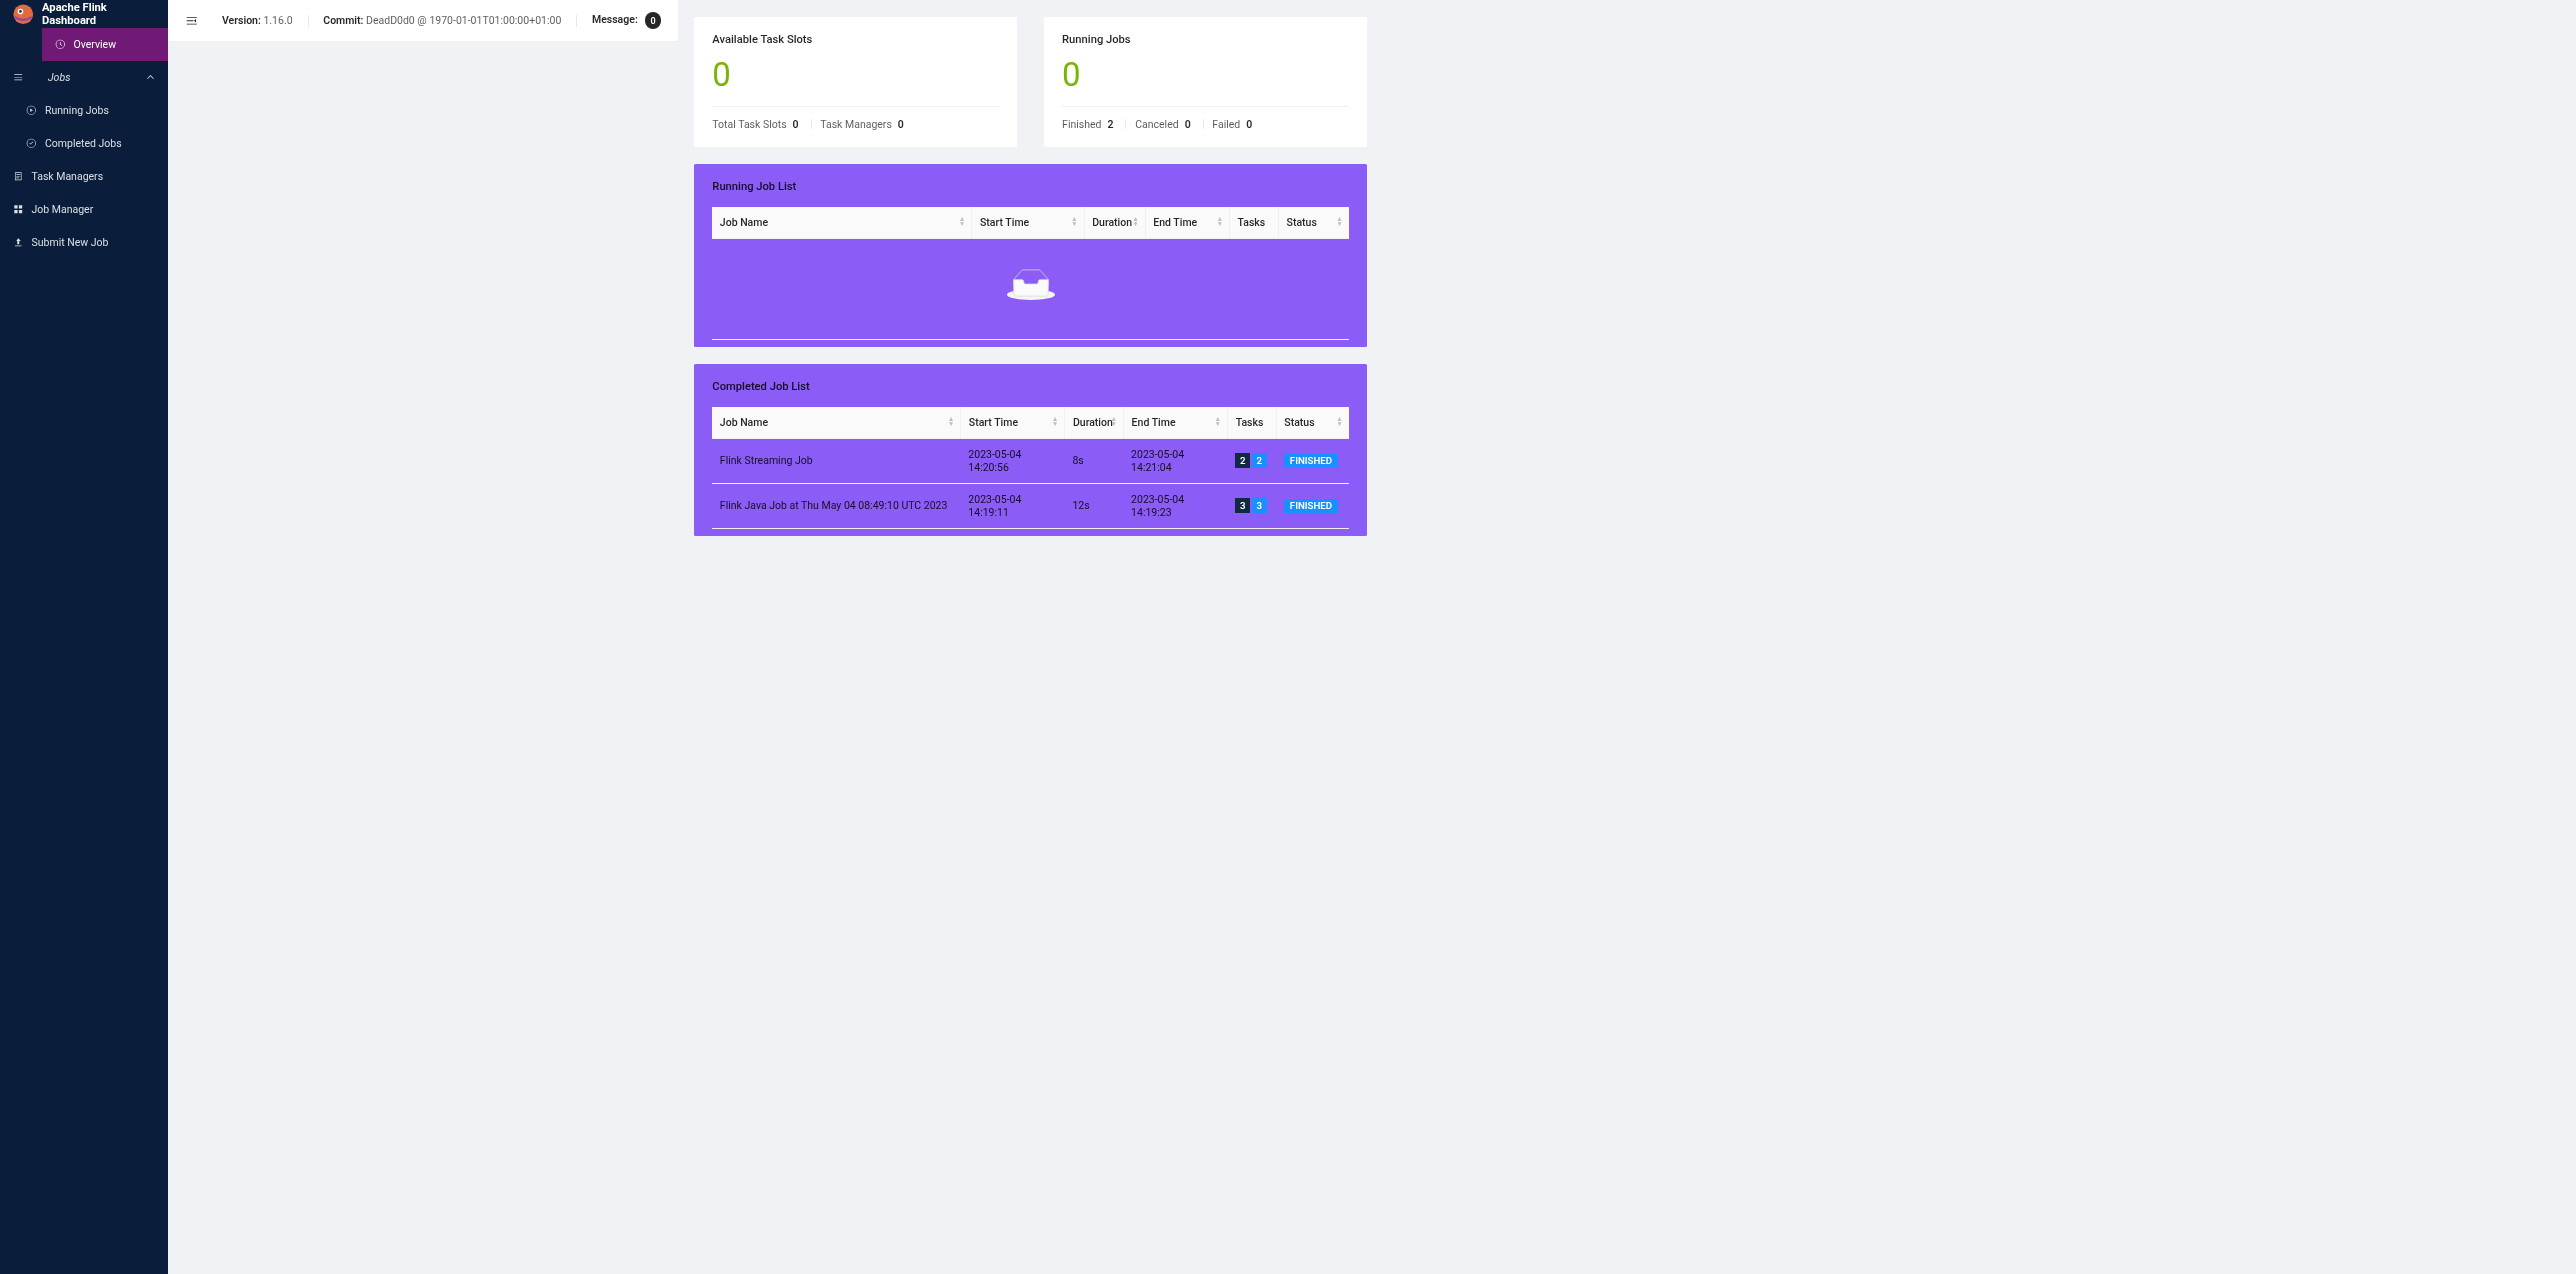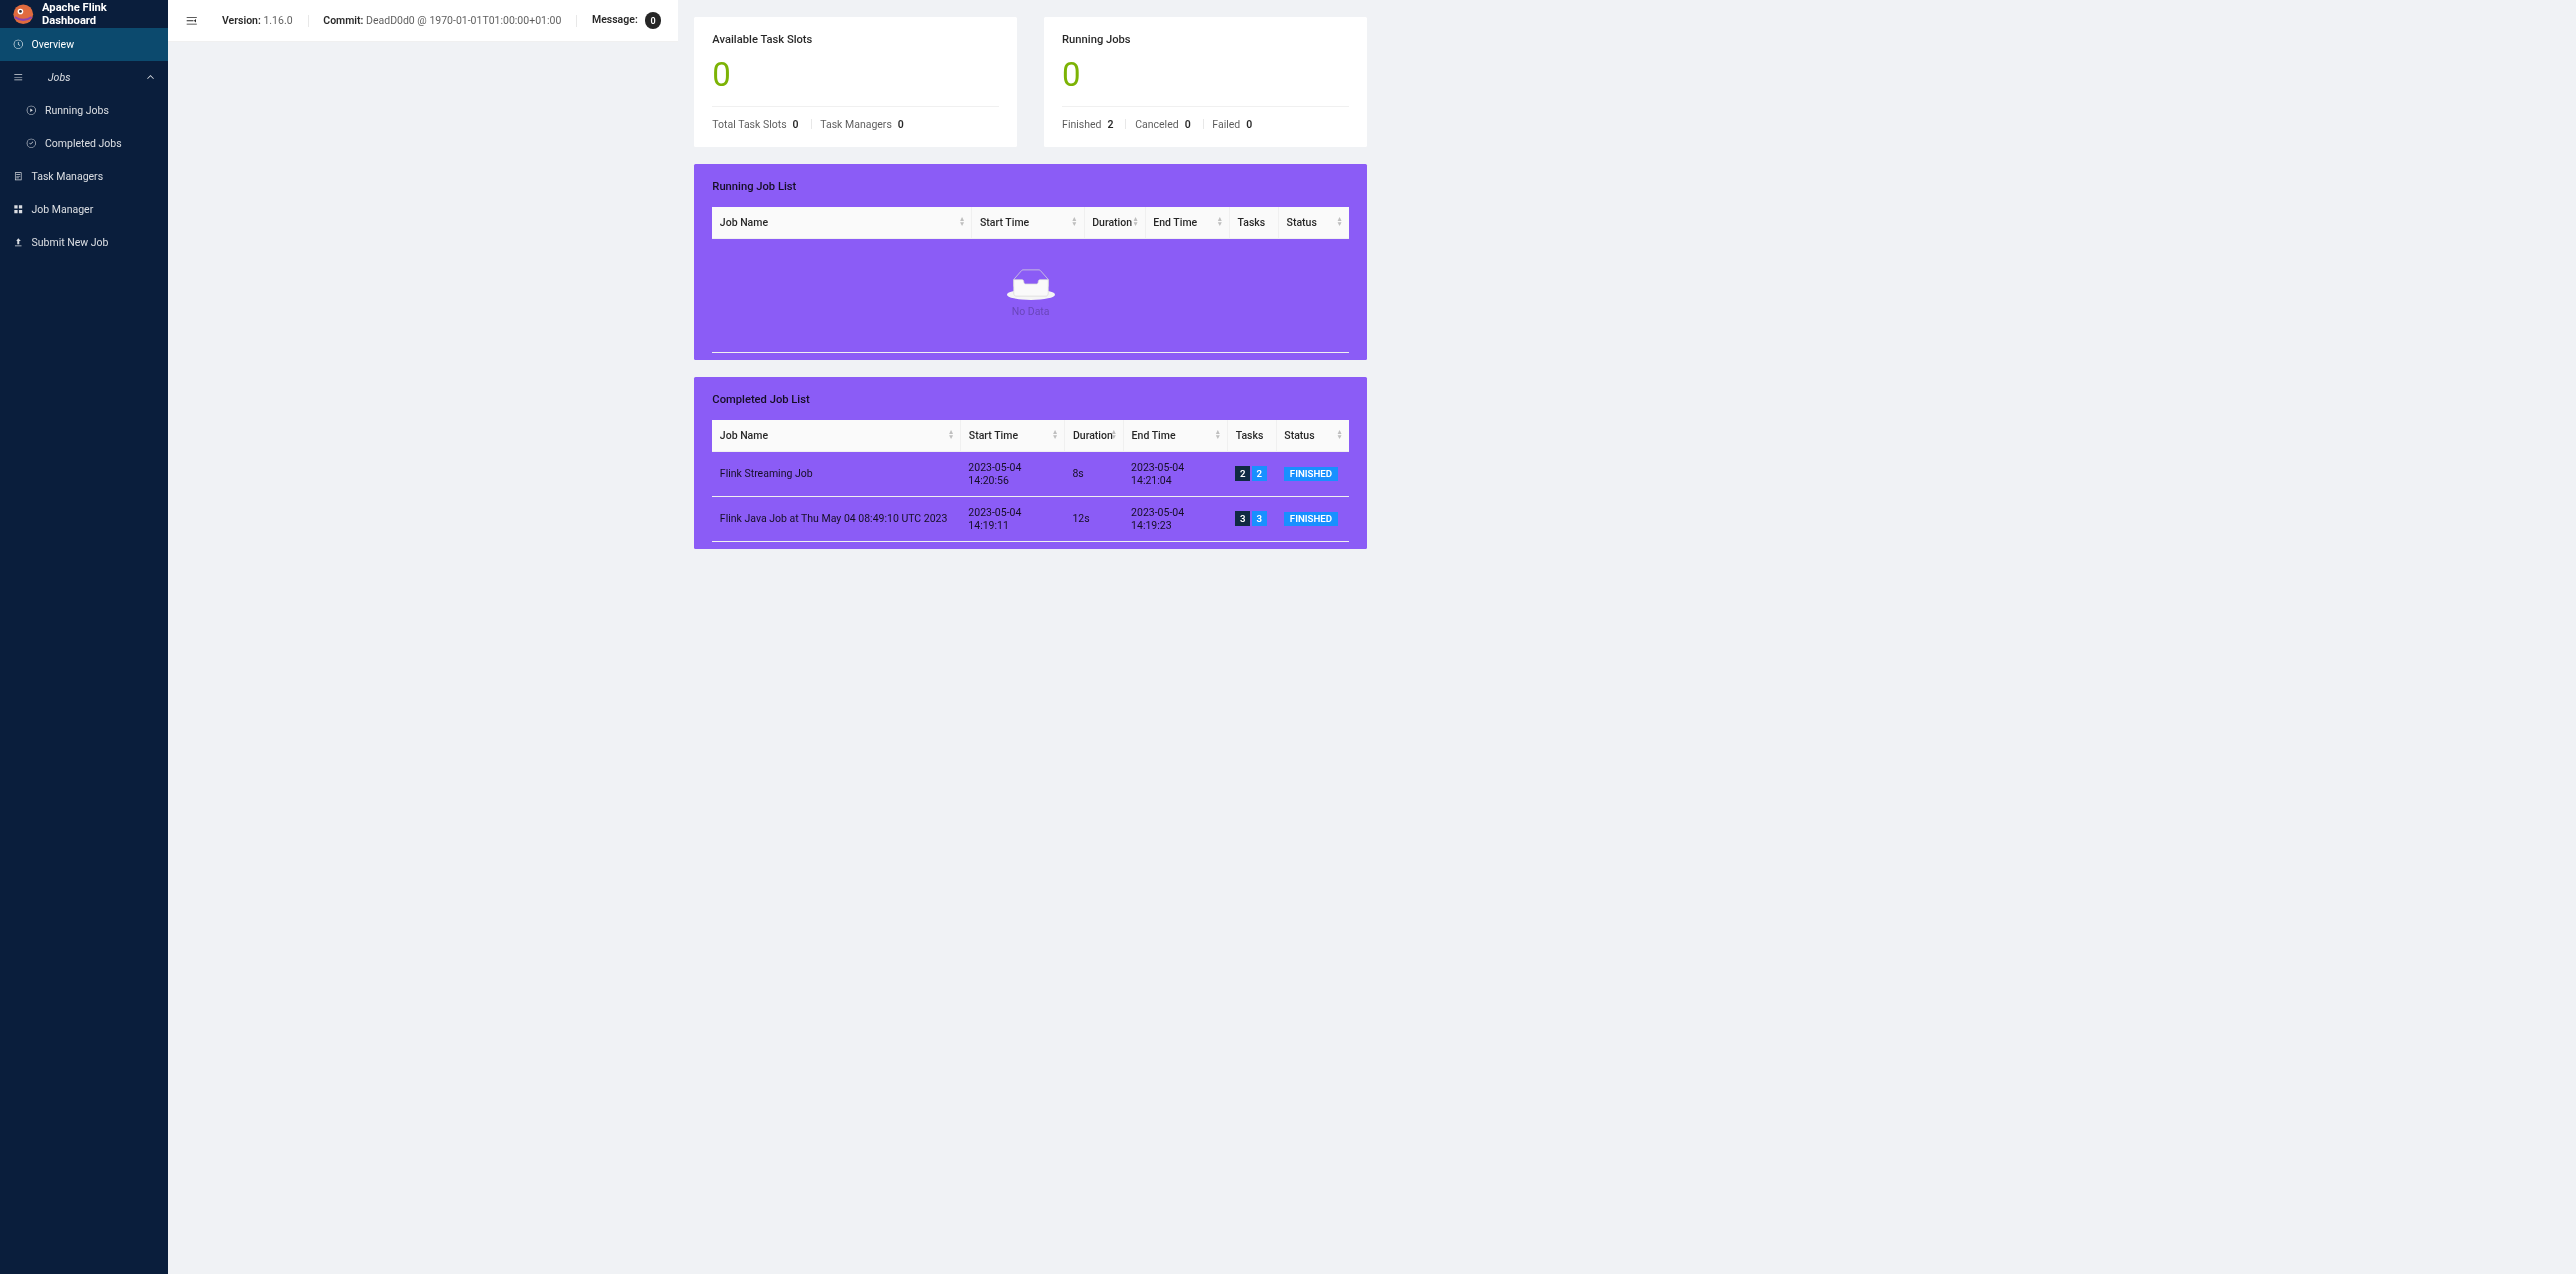--- a/index.html
+++ b/index.html
@@ -35,21 +35,21 @@
     .menu-item, .menu-parent {
       display: flex;
       align-items: center;
       height: 33px;
       padding: 0 12px;
       gap: 7.5px;
       cursor: pointer;
       font-size: 10.5px;
       color: rgba(255,255,255,0.85);
     }
-    .menu-item.active { background: #0c4a6e; color: #fff; }
+    .menu-item.active { background: #701a75; color: #fff; margin-left: 42px; }
     .menu-parent { justify-content: space-between; }
     .menu-parent .left { display: flex; align-items: center; gap: 24px; font-style: italic; }
     .submenu .menu-item { padding-left: 25.5px; }
     .menu-item .ic, .menu-parent .ic {
       width: 12px; height: 12px; display:inline-flex; align-items:center; justify-content:center;
       flex-shrink:0;
     }
     .main {
       flex: 1;
       display: flex;
@@ -317,21 +317,20 @@
                   <g transform="translate(0 1)">
               <ellipse cx="32" cy="33" rx="32" ry="7" fill="#F5F5F5"></ellipse>
               <g stroke="#D9D9D9" fill-rule="nonzero">
               <path d="M55 12.76L44.854 1.258C44.367.474 43.656 0 42.907 0H21.093c-.749 0-1.46.474-1.947 1.257L9 12.761V22h46v-9.24z"></path>
               <path d="M41.613 15.931c0-1.605.994-2.93 2.227-2.931H55v18.137C55 33.26 53.68 35 52.05 35h-40.1C10.32 35 9 33.259 9 31.137V13h11.16c1.233 0 2.227 1.323 2.227 2.928v.022c0 1.605 1.005 2.901 2.237 2.901h14.752c1.232 0 2.237-1.308 2.237-2.913v-.007z" fill="#FAFAFA"></path>
               </g>
                   </g>
                 </g>
             </svg>
           </div>
-          <div>No Data</div>
         </div>
       </div>
 
       <div class="panel">
         <div class="panel-title">Completed Job List</div>
         <table>
           <thead>
             <tr>
               <th class="col-jobname"><span>Job Name</span><span class="sorter">▲<br>▼</span></th>
               <th class="col-start-c"><span>Start Time</span><span class="sorter">▲<br>▼</span></th>

